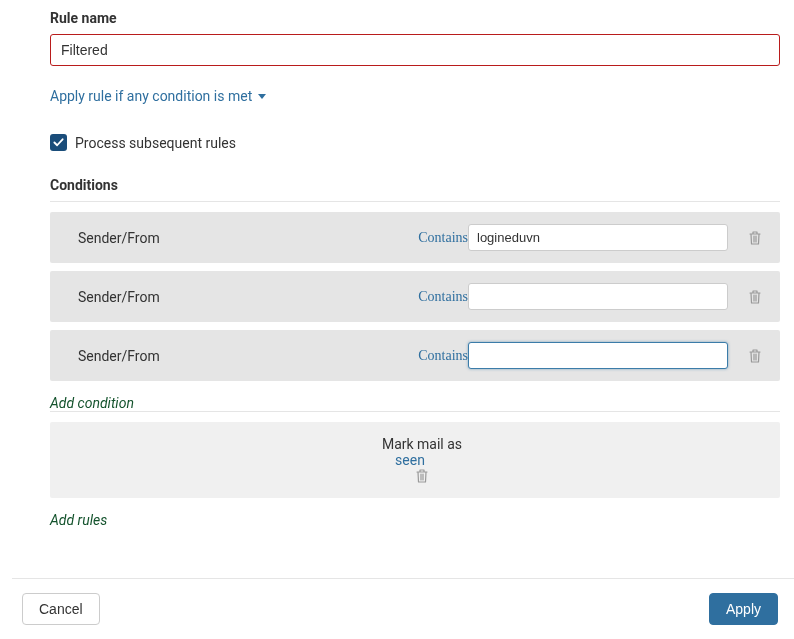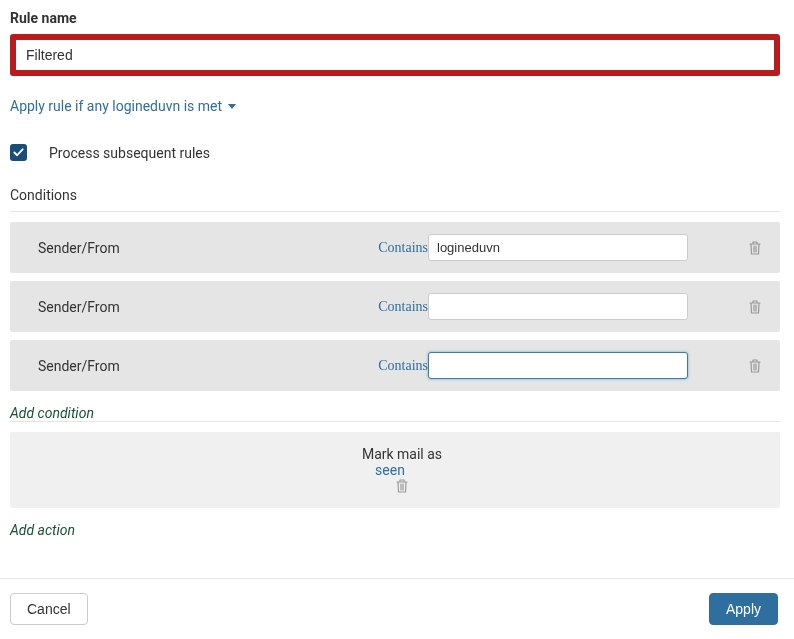--- a/index.html
+++ b/index.html
@@ -8,31 +8,32 @@
     font-family: -apple-system, BlinkMacSystemFont, "Segoe UI", Roboto, Arial, sans-serif;
     font-size: 14px;
     color: #333;
     background: #fff;
     width: 794px;
     height: 639px;
     position: relative;
   }
   .content {
     padding: 10px 14px 0 10px;
+    margin-left: 40px;
   }
   .label-bold {
     font-weight: 700;
     color: #333;
     margin-bottom: 8px;
   }
   .text-input {
     width: 100%;
     padding: 7px 10px;
     font-size: 14px;
-    border: 6px solid #b91c1c;
+    border: 1px solid #b91c1c;
     border-radius: 3px;
     background: #fff;
     color: #333;
   }
   .link-style {
     color: #2f6f9f;
     cursor: pointer;
     display: inline-flex;
     align-items: center;
     gap: 4px;
@@ -42,37 +43,37 @@
     height: 0;
     border-left: 4px solid transparent;
     border-right: 4px solid transparent;
     border-top: 5px solid #2f6f9f;
     display: inline-block;
     margin-left: 2px;
   }
   .process-row {
     display: flex;
     align-items: center;
-    gap: 22px;
+    gap: 8px;
     margin-top: 30px;
   }
   .chk {
     width: 17px;
     height: 17px;
     background: #1a4d7a;
     border-radius: 3px;
     display: flex;
     align-items: center;
     justify-content: center;
     cursor: pointer;
     flex-shrink: 0;
   }
   .chk svg { width: 11px; height: 11px; }
   .section-title {
-    font-weight: 400;
+    font-weight: 700;
     color: #333;
     margin-top: 26px;
     margin-bottom: 8px;
   }
   .section-rule {
     border: none;
     border-top: 1px solid #e5e5e5;
     margin: 0 0 10px 0;
   }
   .row {
@@ -136,21 +137,21 @@
   }
   .add-link {
     color: #14532d;
     cursor: pointer;
     margin-top: 6px;
     display: inline-block;
     font-style: italic;
   }
   .footer {
     position: absolute;
-    left: 0;
+    left: 12px;
     right: 0;
     bottom: 0;
     border-top: 1px solid #e5e5e5;
     padding: 14px 16px 14px 10px;
     display: flex;
     justify-content: space-between;
     background: #fff;
   }
   .btn {
     padding: 7px 16px;
@@ -172,21 +173,21 @@
 </head>
 <body>
 
 <div class="content">
 
   <div class="label-bold">Rule name</div>
   <input class="text-input" type="text" value="Filtered" style="">
 
   <div style="margin-top:22px;">
     <span class="link-style">
-      <span>Apply rule if any logineduvn is met</span>
+      <span>Apply rule if any condition is met</span>
       <span class="caret-down"></span>
     </span>
   </div>
 
   <div class="process-row">
     <span class="chk">
       <svg viewBox="0 0 12 12">
           <path d="M1.5 6 L4.5 9 L10.5 2.5" stroke="#fff" stroke-width="2" fill="none" stroke-linecap="round" stroke-linejoin="round"></path>
         </svg>
     </span>
@@ -233,20 +234,20 @@
   <div id="actions-container">
       <div class="action-row">
         <span class="field-label">Mark mail as</span>
         <span class="action-value">seen</span>
         <span class="trash"><span><svg viewBox="0 0 14 16">
               <path d="M2 4 L12 4 M5 4 L5 2 L9 2 L9 4 M3 4 L3.5 14 L10.5 14 L11 4 M6 6 L6 12 M8 6 L8 12" stroke="#999" stroke-width="1.2" fill="none" stroke-linecap="round" stroke-linejoin="round"></path>
             </svg></span></span>
       </div>
     </div>
 
-  <div class="add-link">Add action</div>
+  <div class="add-link">Add rules</div>
 
 </div>
 
 <div class="footer">
   <button class="btn btn-default">Cancel</button>
   <button class="btn btn-primary">Apply</button>
 </div>
 
 </body></html>

